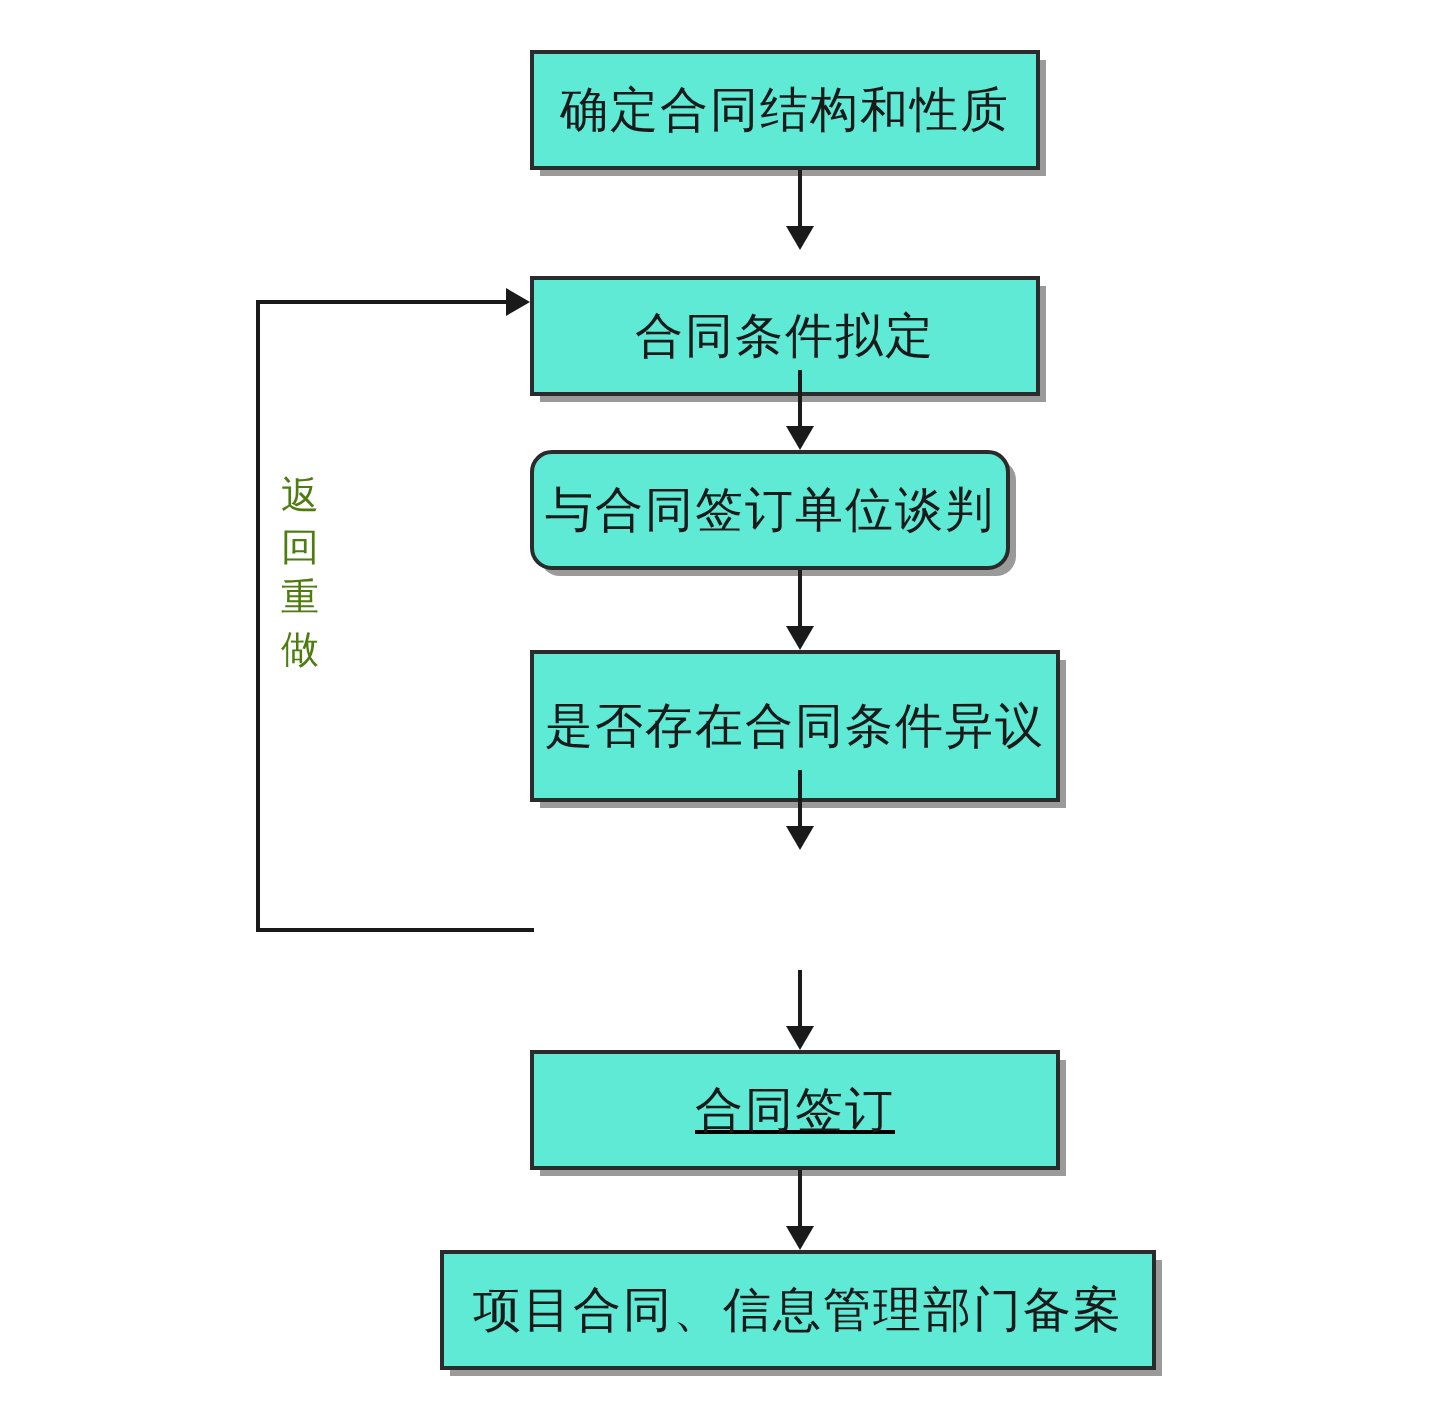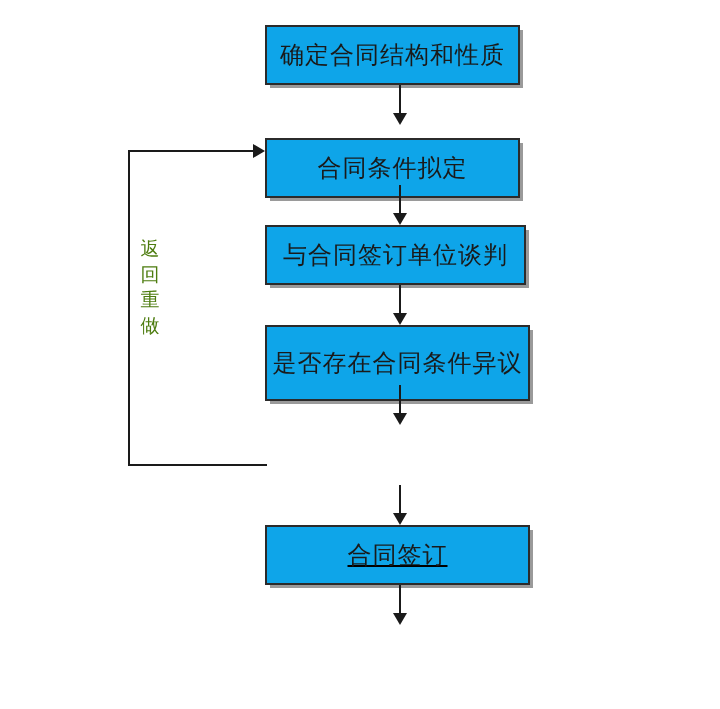--- a/index.html
+++ b/index.html
@@ -5,21 +5,21 @@
   html,body{margin:0;padding:0;}
   body{
     width:720px;height:709px;background:#ffffff;
     font-family:"DejaVu Sans","Liberation Sans",sans-serif;
     overflow:hidden;position:relative;
   }
   #canvas{position:absolute;left:0;top:0;width:720px;height:709px;}
 
   .node{
     position:absolute;
-    background:#0ea5e9;
+    background:#5eead4;
     border:2px solid #2b2b2b;
     box-shadow:4px 4px 0 -1px #9a9a9a;
     display:flex;align-items:center;justify-content:center;
     box-sizing:border-box;
   }
   .node-label{
     font-size:24px;
     color:#1a1a1a;
     letter-spacing:1px;
     white-space:nowrap;
@@ -67,21 +67,21 @@
   <div class="edge edge-v" style="left:399px;top:85px;width:2px;height:30px;"></div>
   <div class="arrowhead-down" style="left:393px;top:113px;"></div>
 
   <div class="node" style="left:265px;top:138px;width:255px;height:60px;">
     <span class="node-label">合同条件拟定</span>
   </div>
 
   <div class="edge edge-v" style="left:399px;top:185px;width:2px;height:30px;"></div>
   <div class="arrowhead-down" style="left:393px;top:213px;"></div>
 
-  <div class="node" style="left:265px;top:225px;width:261px;height:60px;">
+  <div class="node" style="left:265px;top:225px;width:240px;height:60px;border-radius:11px;">
     <span class="node-label">与合同签订单位谈判</span>
   </div>
 
   <div class="edge edge-v" style="left:399px;top:285px;width:2px;height:30px;"></div>
   <div class="arrowhead-down" style="left:393px;top:313px;"></div>
 
   <div class="node" style="left:265px;top:325px;width:265px;height:76px;">
     <span class="node-label">是否存在合同条件异议</span>
   </div>
 
@@ -92,20 +92,23 @@
   <div class="edge edge-v" style="left:399px;top:485px;width:2px;height:30px;"></div>
   <div class="arrowhead-down" style="left:393px;top:513px;"></div>
 
   <div class="node" style="left:265px;top:525px;width:265px;height:60px;text-decoration:underline;">
     <span class="node-label">合同签订</span>
   </div>
 
   <div class="edge edge-v" style="left:399px;top:585px;width:2px;height:30px;"></div>
   <div class="arrowhead-down" style="left:393px;top:613px;"></div>
 
+  <div class="node" style="left:220px;top:625px;width:358px;height:60px;">
+    <span class="node-label">项目合同、信息管理部门备案</span>
+  </div>
 
   <div class="edge edge-h" style="left:128px;top:464px;width:139px;height:2px;"></div>
 
   <div class="edge edge-v" style="left:128px;top:150px;width:2px;height:316px;"></div>
 
   <div class="edge edge-h" style="left:128px;top:150px;width:127px;height:2px;"></div>
   <div class="arrowhead-right" style="left:253px;top:144px;"></div>
 
   <div class="loop-label" style="left:138px;top:236px;">返回重做</div>
 

